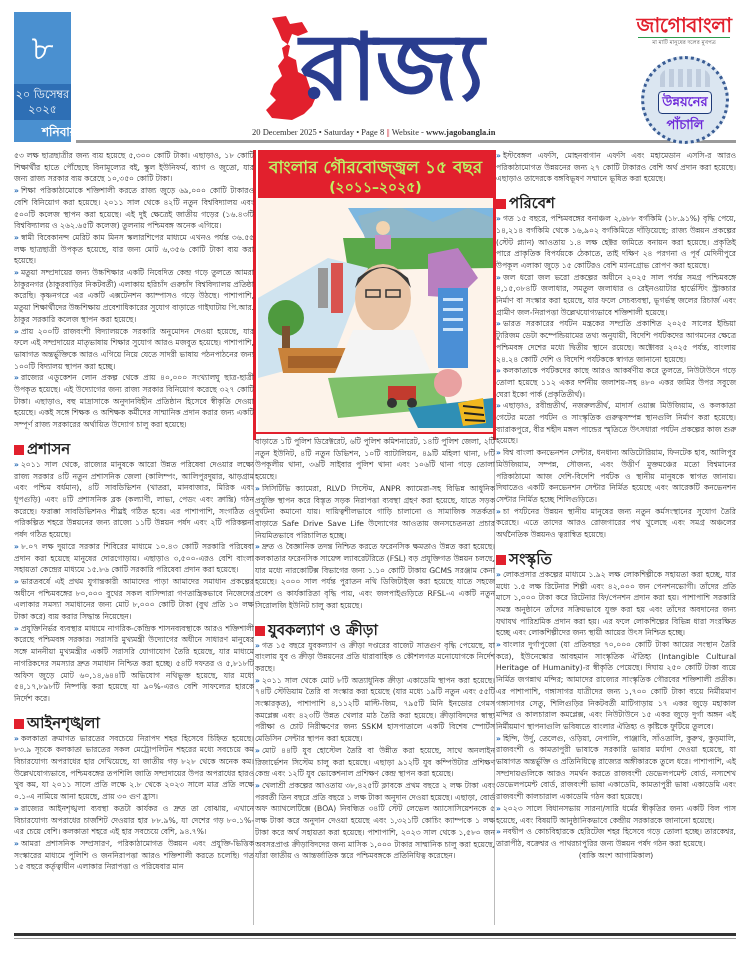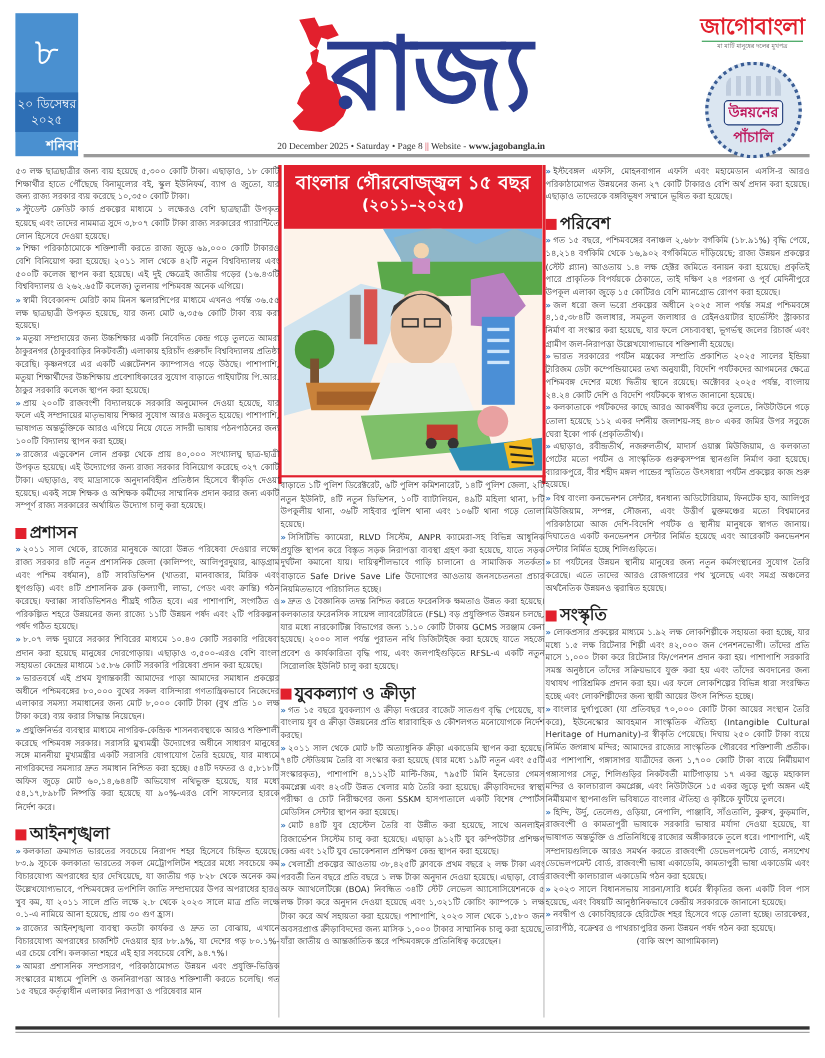--- a/index.html
+++ b/index.html
@@ -17,21 +17,21 @@
   .logo-title { position: absolute; left: 300px; top: 10px; font-size: 92px; font-weight: bold; color: #2a3d8f; font-family: "DejaVu Sans", sans-serif; line-height: 115px; letter-spacing: -2px; }
   .dateline { position: absolute; left: 252px; top: 127px; font-size: 8.5px; color: #333; font-family: "Liberation Serif", serif; white-space: nowrap; }
   .dateline .sep { color: #d0202e; }
   .dateline .site { font-weight: bold; }
   .header-rule { position: absolute; left: 76px; top: 140px; width: 660px; height: 3px; background: #9a9a9a; }
 
   .brand { position: absolute; left: 628px; top: 14px; width: 112px; text-align: center; }
   .brand .name { color: #e2202d; font-weight: bold; font-size: 20px; line-height: 22px; font-family: Liberation Sans, sans-serif; letter-spacing: -0.5px; }
   .brand .tag { font-size: 5.5px; color: #555; border-top: 1px solid #2a9a4a; margin: 1px 10px 0; padding-top: 1px; font-family: "DejaVu Sans", sans-serif; }
   .badge { position: absolute; left: 641px; top: 56px; width: 88px; height: 88px; border-radius: 50%; background: #dbe6f1; border: 3px dotted #3a5d95; text-align: center; }
-  .badge .l1, .badge .l2 { color: #be185d; font-weight: bold; font-family: "DejaVu Sans", sans-serif; }
+  .badge .l1, .badge .l2 { color: #6d28d9; font-weight: bold; font-family: "DejaVu Sans", sans-serif; }
   .badge .l1 { font-size: 13px; margin-top: 32px; border: 1.5px solid #1e3a78; border-radius: 4px; display: inline-block; padding: 0 3px; background: #eef3f9; }
   .badge .l2 { font-size: 13px; margin-top: 1px; }
   .badge .crowd { position: absolute; left: 16px; top: 10px; width: 50px; height: 18px; border-radius: 9px 9px 0 0; background: repeating-linear-gradient(90deg,#b9c6d8 0 5px,#dbe6f1 5px 9px); opacity: .8; }
 
   
   .col { position: absolute; top: 150px; font-size: 7.6px; line-height: 11.7px; text-align: justify; color: #333; font-family: "DejaVu Sans", sans-serif; }
   .col-left { left: 14px; width: 240px; }
   .col-mid { left: 255px; width: 240px; top: 436px; }
   .col-right { left: 496px; width: 240px; }
   .col p { margin-bottom: 0; }
@@ -39,21 +39,21 @@
   .sec-head { font-size: 15px; font-weight: bold; color: #222; margin: 10px 0 2px; line-height: 16px; font-family: "DejaVu Sans", sans-serif; }
   .sec-head .sq { display: inline-block; width: 10px; height: 10px; background: #e2202d; margin-right: 3px; vertical-align: -1px; }
 
   .vline-left { position: absolute; left: 253px; top: 150px; width: 1px; height: 775px; background: #bbb; }
   .vline-right { position: absolute; left: 494px; top: 150px; width: 1px; height: 775px; background: #bbb; }
   .red-rule-l { position: absolute; left: 253px; top: 150px; width: 3px; height: 290px; background: #e2202d; }
   .red-rule-r { position: absolute; left: 493px; top: 150px; width: 3px; height: 290px; background: #e2202d; }
 
   
   .feature { position: absolute; left: 258px; top: 150px; width: 235px; height: 282px; background: #fdf3ea; overflow: hidden; }
-  .feature-head { background: #e2202d; color: #ffffff; text-align: center; padding: 6px 0 12px; font-family: "DejaVu Sans", sans-serif; font-weight: bold; }
+  .feature-head { background: #e2202d; color: #bef264; text-align: center; padding: 6px 0 2px; font-family: "DejaVu Sans", sans-serif; font-weight: bold; }
   .feature-head .t1 { font-size: 17px; line-height: 22px; }
   .feature-head .t2 { font-size: 14px; line-height: 18px; }
   .feature-art { position: absolute; left: 0; top: 58px; width: 235px; height: 220px; }
   .feature-bottom-rule { position: absolute; left: 253px; top: 432px; width: 243px; height: 2px; background: #e2202d; }
 
   .footer-rule { position: absolute; left: 14px; top: 933px; width: 722px; height: 3px; background: #333; }
   .footer-rule2 { position: absolute; left: 14px; top: 938px; width: 722px; height: 1px; background: #999; }
   .cont { text-align: center; display: block; }
 </style>
 </head>
@@ -134,21 +134,20 @@
     <circle cx="190" cy="175" r="14" fill="#e9a1a1"></circle>
     <polygon points="150,200 235,190 235,220 160,220" fill="#2f8fb5"></polygon>
     <polygon points="200,195 225,190 228,215 205,218" fill="#f1b81f"></polygon>
     <path d="M205 198 L225 200 M206 205 L226 207 M207 212 L227 213" stroke="#222" stroke-width="2"></path>
   </svg>
 </div>
 <div class="feature-bottom-rule"></div>
 
 <div class="col col-left">
   <p>৫৩ লক্ষ ছাত্রছাত্রীর জন্য ব্যয় হয়েছে ৫,৩০০ কোটি টাকা। এছাড়াও, ১৮ কোটি শিক্ষার্থীর হাতে পৌঁছেছে বিনামূল্যের বই, স্কুল ইউনিফর্ম, ব্যাগ ও জুতো, যার জন্য রাজ্য সরকার ব্যয় করেছে ১০,৩৫০ কোটি টাকা।</p>
-  <p><span class="bullet">»</span><span>স্টুডেন্ট ক্রেডিট কার্ড প্রকল্পের মাধ্যমে ১ লক্ষেরও বেশি ছাত্রছাত্রী উপকৃত হয়েছে এবং তাদের নামমাত্র সুদে ৩,৮০৭ কোটি টাকা রাজ্য সরকারের গ্যারান্টিতে লোন হিসেবে দেওয়া হয়েছে।</span></p>
   <p><span class="bullet">»</span><span>শিক্ষা পরিকাঠামোকে শক্তিশালী করতে রাজ্য জুড়ে ৬৯,০০০ কোটি টাকারও বেশি বিনিয়োগ করা হয়েছে। ২০১১ সাল থেকে ৪২টি নতুন বিশ্ববিদ্যালয় এবং ৫০০টি কলেজ স্থাপন করা হয়েছে। এই দুই ক্ষেত্রেই জাতীয় গড়ের (১৬.৪৩টি বিশ্ববিদ্যালয় ও ২৬২.৬৫টি কলেজ) তুলনায় পশ্চিমবঙ্গ অনেক এগিয়ে।</span></p>
   <p><span class="bullet">»</span><span>স্বামী বিবেকানন্দ মেরিট কাম মিনস স্কলারশিপের মাধ্যমে এখনও পর্যন্ত ৩৬.৫৫ লক্ষ ছাত্রছাত্রী উপকৃত হয়েছে, যার জন্য মোট ৬,৩৫৬ কোটি টাকা ব্যয় করা হয়েছে।</span></p>
   <p><span class="bullet">»</span><span>মতুয়া সম্প্রদায়ের জন্য উচ্চশিক্ষার একটি নিবেদিত কেন্দ্র গড়ে তুলতে আমরা ঠাকুরনগর (ঠাকুরবাড়ির নিকটবর্তী) এলাকায় হরিচাঁদ গুরুচাঁদ বিশ্ববিদ্যালয় প্রতিষ্ঠা করেছি। কৃষ্ণনগরে এর একটি এক্সটেনশন ক্যাম্পাসও গড়ে উঠছে। পাশাপাশি, মতুয়া শিক্ষার্থীদের উচ্চশিক্ষায় প্রবেশাধিকারের সুযোগ বাড়াতে গাইঘাটায় পি.আর. ঠাকুর সরকারি কলেজ স্থাপন করা হয়েছে।</span></p>
   <p><span class="bullet">»</span><span>প্রায় ২০০টি রাজবংশী বিদ্যালয়কে সরকারি অনুমোদন দেওয়া হয়েছে, যার ফলে এই সম্প্রদায়ের মাতৃভাষায় শিক্ষার সুযোগ আরও মজবুত হয়েছে। পাশাপাশি, ভাষাগত অন্তর্ভুক্তিকে আরও এগিয়ে নিয়ে যেতে সাদরী ভাষায় পঠনপাঠনের জন্য ১০০টি বিদ্যালয় স্থাপন করা হচ্ছে।</span></p>
   <p><span class="bullet">»</span><span>রাজ্যের এডুকেশন লোন প্রকল্প থেকে প্রায় ৪০,০০০ সংখ্যালঘু ছাত্র-ছাত্রী উপকৃত হয়েছে। এই উদ্যোগের জন্য রাজ্য সরকার বিনিয়োগ করেছে ৩২৭ কোটি টাকা। এছাড়াও, বহু মাদ্রাসাকে অনুদানবিহীন প্রতিষ্ঠান হিসেবে স্বীকৃতি দেওয়া হয়েছে। একই সঙ্গে শিক্ষক ও অশিক্ষক কর্মীদের সাম্মানিক প্রদান করার জন্য একটি সম্পূর্ণ রাজ্য সরকারের অর্থায়িত উদ্যোগ চালু করা হয়েছে।</span></p>
 
   <div class="sec-head"><span class="sq"></span><span>প্রশাসন</span></div>
   <p><span class="bullet">»</span><span>২০১১ সাল থেকে, রাজ্যের মানুষকে আরো উন্নত পরিষেবা দেওয়ার লক্ষ্যে রাজ্য সরকার ৪টি নতুন প্রশাসনিক জেলা (কালিম্পং, আলিপুরদুয়ার, ঝাড়গ্রাম এবং পশ্চিম বর্ধমান), ৪টি সাবডিভিশন (খাতরা, মানবাজার, মিরিক এবং ধূপগুড়ি) এবং ৪টি প্রশাসনিক ব্লক (কল্যাণী, লাভা, পেডং এবং ক্রান্তি) গঠন করেছে। ফরাক্কা সাবডিভিশনও শীঘ্রই গঠিত হবে। এর পাশাপাশি, সংগঠিত ও পরিকল্পিত শহরে উন্নয়নের জন্য রাজ্যে ১১টি উন্নয়ন পর্ষদ এবং ২টি পরিকল্পনা পর্ষদ গঠিত হয়েছে।</span></p>
   <p><span class="bullet">»</span><span>৮.০৭ লক্ষ দুয়ারে সরকার শিবিরের মাধ্যমে ১০.৪৩ কোটি সরকারি পরিষেবা প্রদান করা হয়েছে মানুষের দোরগোড়ায়। এছাড়াও ৩,৫০০-এরও বেশি বাংলা সহায়তা কেন্দ্রের মাধ্যমে ১৫.৮৬ কোটি সরকারি পরিষেবা প্রদান করা হয়েছে।</span></p>
   <p><span class="bullet">»</span><span>ভারতবর্ষে এই প্রথম যুগান্তকারী আমাদের পাড়া আমাদের সমাধান প্রকল্পের অধীনে পশ্চিমবঙ্গের ৮০,০০০ বুথের সকল বাসিন্দারা গণতান্ত্রিকভাবে নিজেদের এলাকার সমস্যা সমাধানের জন্য মোট ৮,০০০ কোটি টাকা (বুথ প্রতি ১০ লক্ষ টাকা করে) ব্যয় করার সিদ্ধান্ত নিয়েছেন।</span></p>

